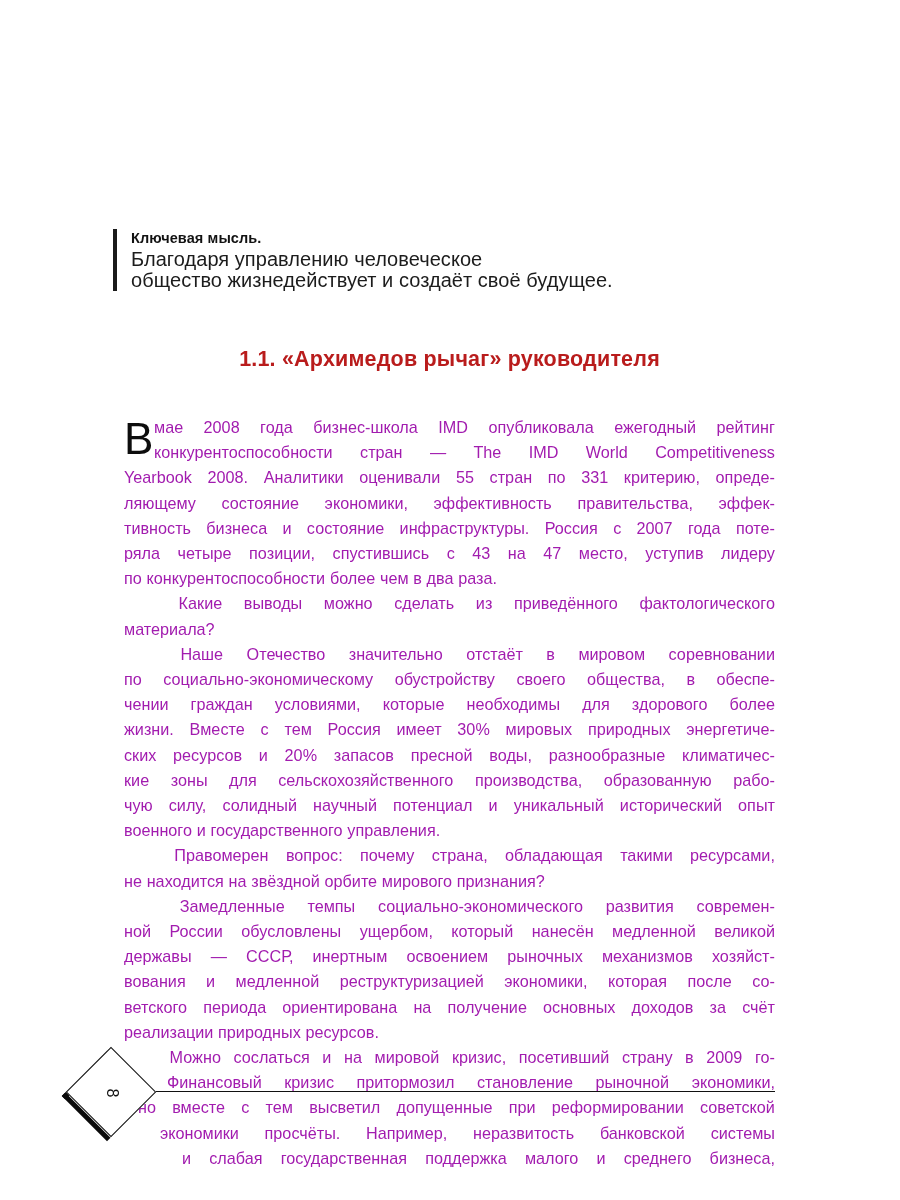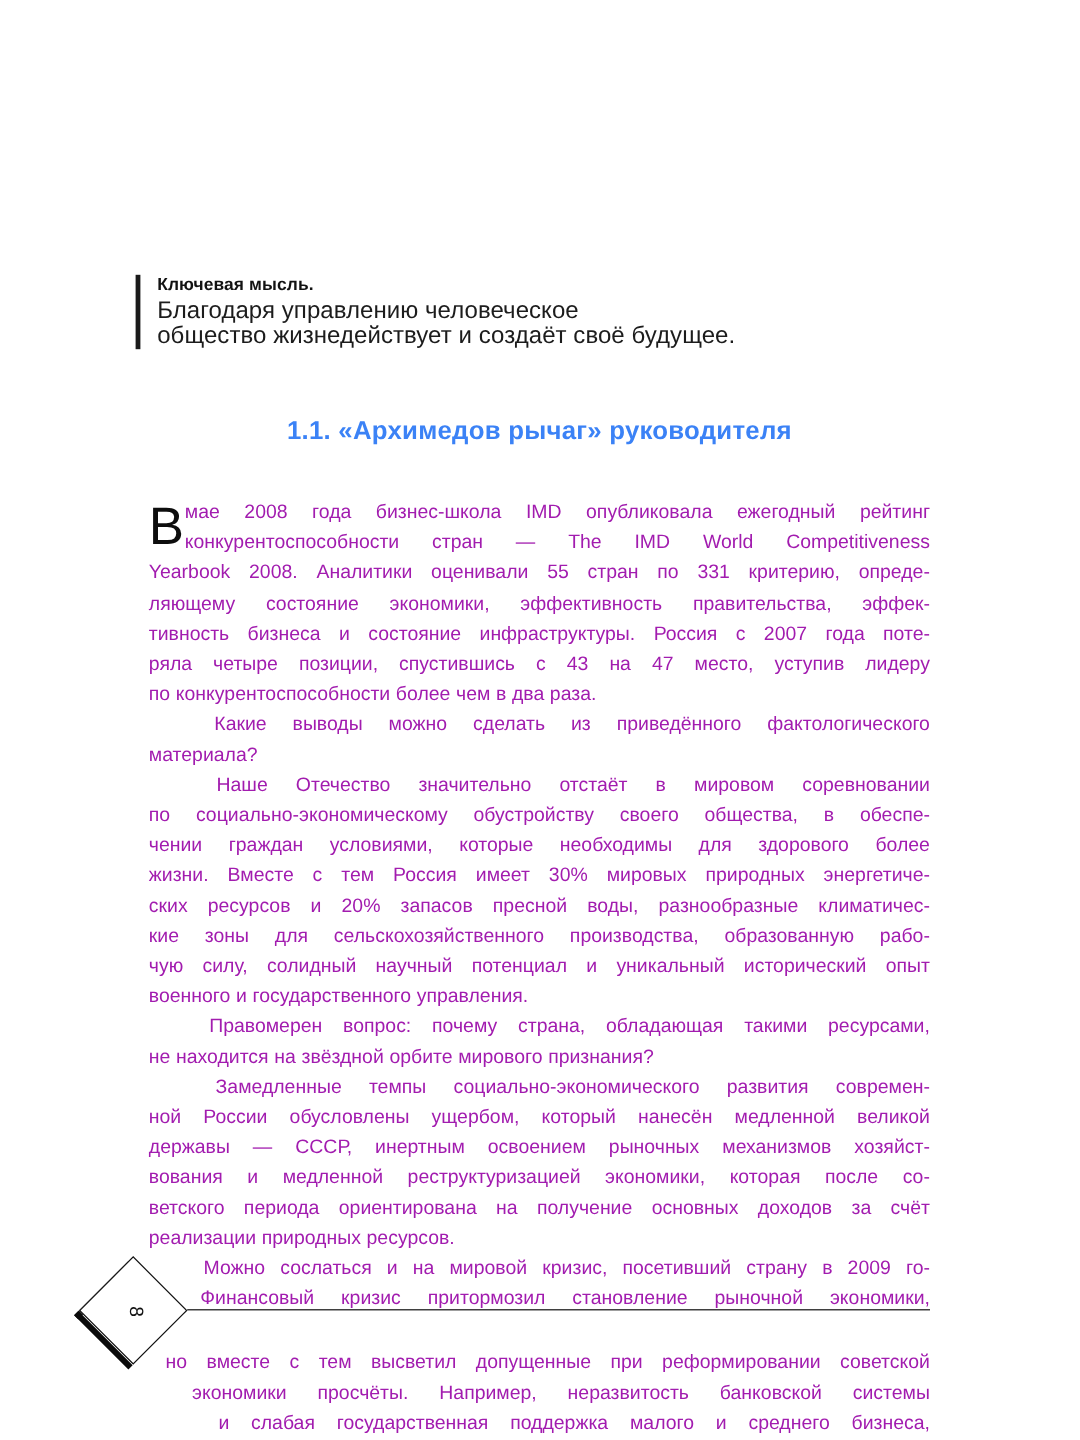--- a/index.html
+++ b/index.html
@@ -49,21 +49,21 @@
   
   .section-heading {
     position: absolute;
     left: 124px;
     top: 346px;
     width: 651px;
     text-align: center;
     font-size: 21.5px;
     font-weight: bold;
     line-height: 27px;
-    color: #3b82f6;
+    color: #b91c1c;
     letter-spacing: 0.2px;
     margin: 0;
   }
 
   
   .body-block {
     position: absolute;
     left: 124px;
     top: 415px;
     width: 651px;
@@ -103,21 +103,21 @@
     font-weight: normal;
     color: #0d0d0d;
     font-family: "Liberation Sans", sans-serif;
   }
   .firstpara {
     position: relative;
   }
   .indent-dc { padding-left: 30px; }
 
   
-  .ind1 { padding-left: 14px; margin-top: 28px; }
+  .ind1 { padding-left: 14px; }
   .ind2 { padding-left: 36px; }
   .ind3 { padding-left: 58px; }
 
   
   .folio {
     position: absolute;
     left: 66px;
     top: 1047px;
     width: 92px;
     height: 92px;

